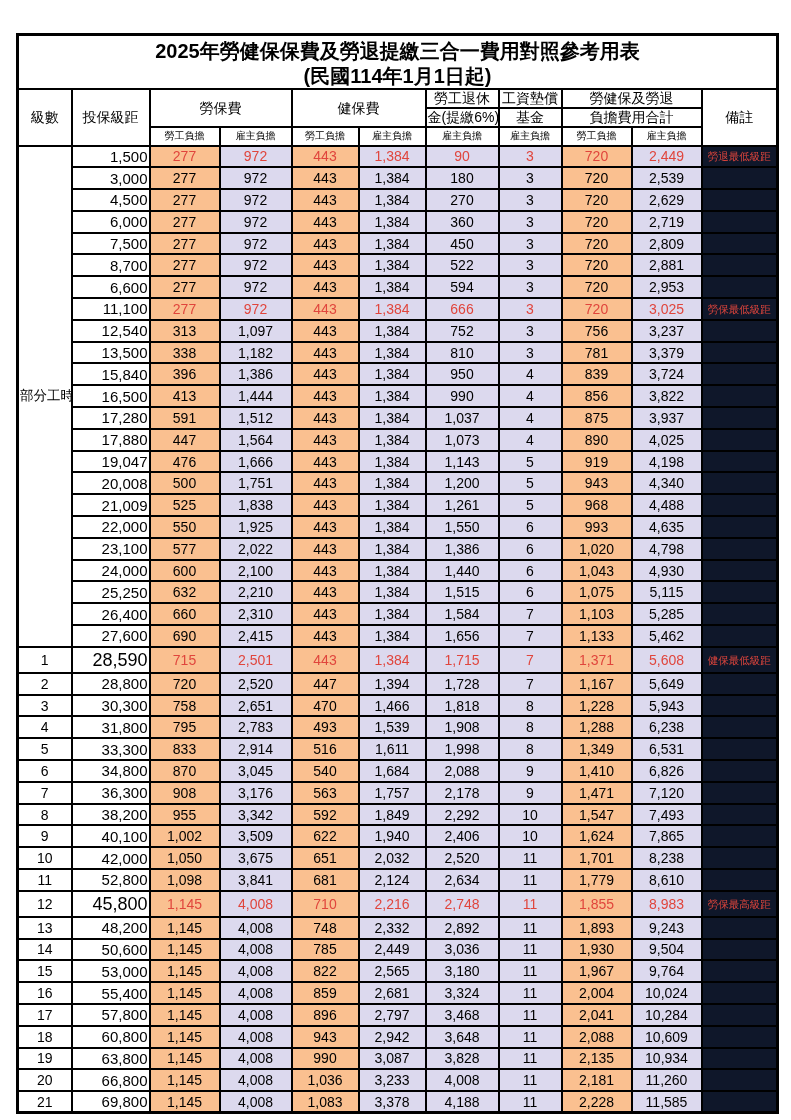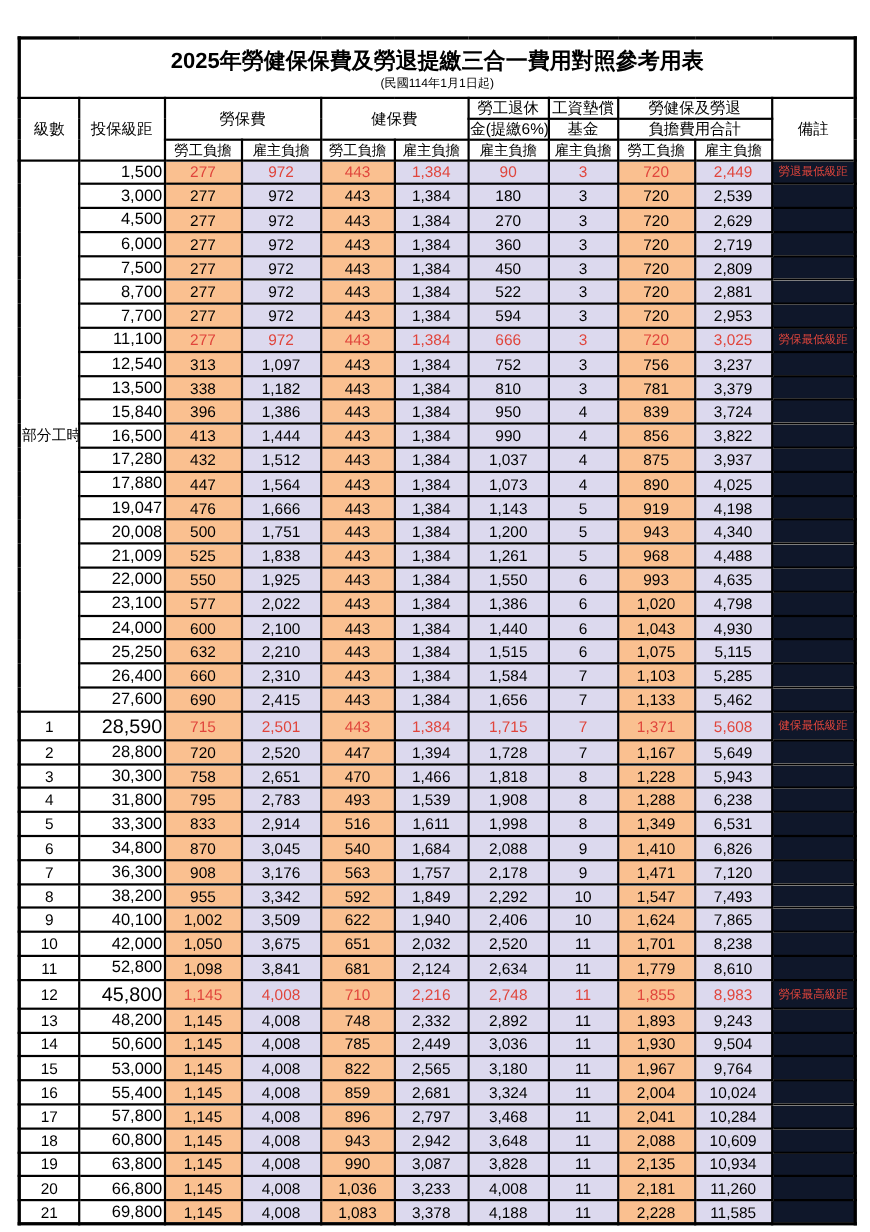--- a/index.html
+++ b/index.html
@@ -29,24 +29,24 @@
   .ref-table th,.ref-table td{
     border:2px solid var(--border);
     text-align:center;
     vertical-align:middle;
     overflow:hidden;
     white-space:nowrap;
     padding:0 1px;
   }
   tr.title-row th{height:54px;background:#fff;}
   .title{font-size:20px;font-weight:bold;line-height:1.4;}
-  .subtitle{font-size:11px;font-weight:normal;line-height:1.1;}
+  .subtitle{font-size:20px;font-weight:bold;line-height:1.1;}
   tr.hrow{height:19px;}
   tr.hrow th{font-size:14px;font-weight:normal;background:#fff;line-height:1;}
-  tr.subhead th{font-size:13px;font-weight:normal;line-height:1;}
+  tr.subhead th{font-size:10px;font-weight:normal;line-height:1;}
   th.orange,td.orange{background:var(--orange);}
   th.lav,td.lav{background:var(--lav);}
   tbody tr{height:21.8px;}
   tbody tr.big-row{height:26px;}
   tbody td{font-size:14px;line-height:1;}
   td.level-cell{background:#fff;font-size:14px;}
   td.part-time{font-size:13.5px;letter-spacing:0;}
   td.bracket-cell{background:#fff;font-size:15px;text-align:right;}
   tr.big-row td.bracket-cell{font-size:18px;}
   td.note-cell{background:#0f172a;font-size:10.5px;color:var(--red);padding:0;}
@@ -171,21 +171,21 @@
           <td class="value-cell lav">972</td>
           <td class="value-cell orange">443</td>
           <td class="value-cell lav">1,384</td>
           <td class="value-cell lav">522</td>
           <td class="value-cell lav">3</td>
           <td class="value-cell orange">720</td>
           <td class="value-cell lav">2,881</td>
           <td class="note-cell"></td>
         </tr>
         <tr>
-          <td class="bracket-cell">7,700</td>
+          <td class="bracket-cell">6,600</td>
           <td class="value-cell orange">277</td>
           <td class="value-cell lav">972</td>
           <td class="value-cell orange">443</td>
           <td class="value-cell lav">1,384</td>
           <td class="value-cell lav">594</td>
           <td class="value-cell lav">3</td>
           <td class="value-cell orange">720</td>
           <td class="value-cell lav">2,953</td>
           <td class="note-cell"></td>
         </tr>
@@ -244,21 +244,21 @@
           <td class="value-cell orange">443</td>
           <td class="value-cell lav">1,384</td>
           <td class="value-cell lav">990</td>
           <td class="value-cell lav">4</td>
           <td class="value-cell orange">856</td>
           <td class="value-cell lav">3,822</td>
           <td class="note-cell"></td>
         </tr>
         <tr>
           <td class="bracket-cell">17,280</td>
-          <td class="value-cell orange">432</td>
+          <td class="value-cell orange">591</td>
           <td class="value-cell lav">1,512</td>
           <td class="value-cell orange">443</td>
           <td class="value-cell lav">1,384</td>
           <td class="value-cell lav">1,037</td>
           <td class="value-cell lav">4</td>
           <td class="value-cell orange">875</td>
           <td class="value-cell lav">3,937</td>
           <td class="note-cell"></td>
         </tr>
         <tr>

